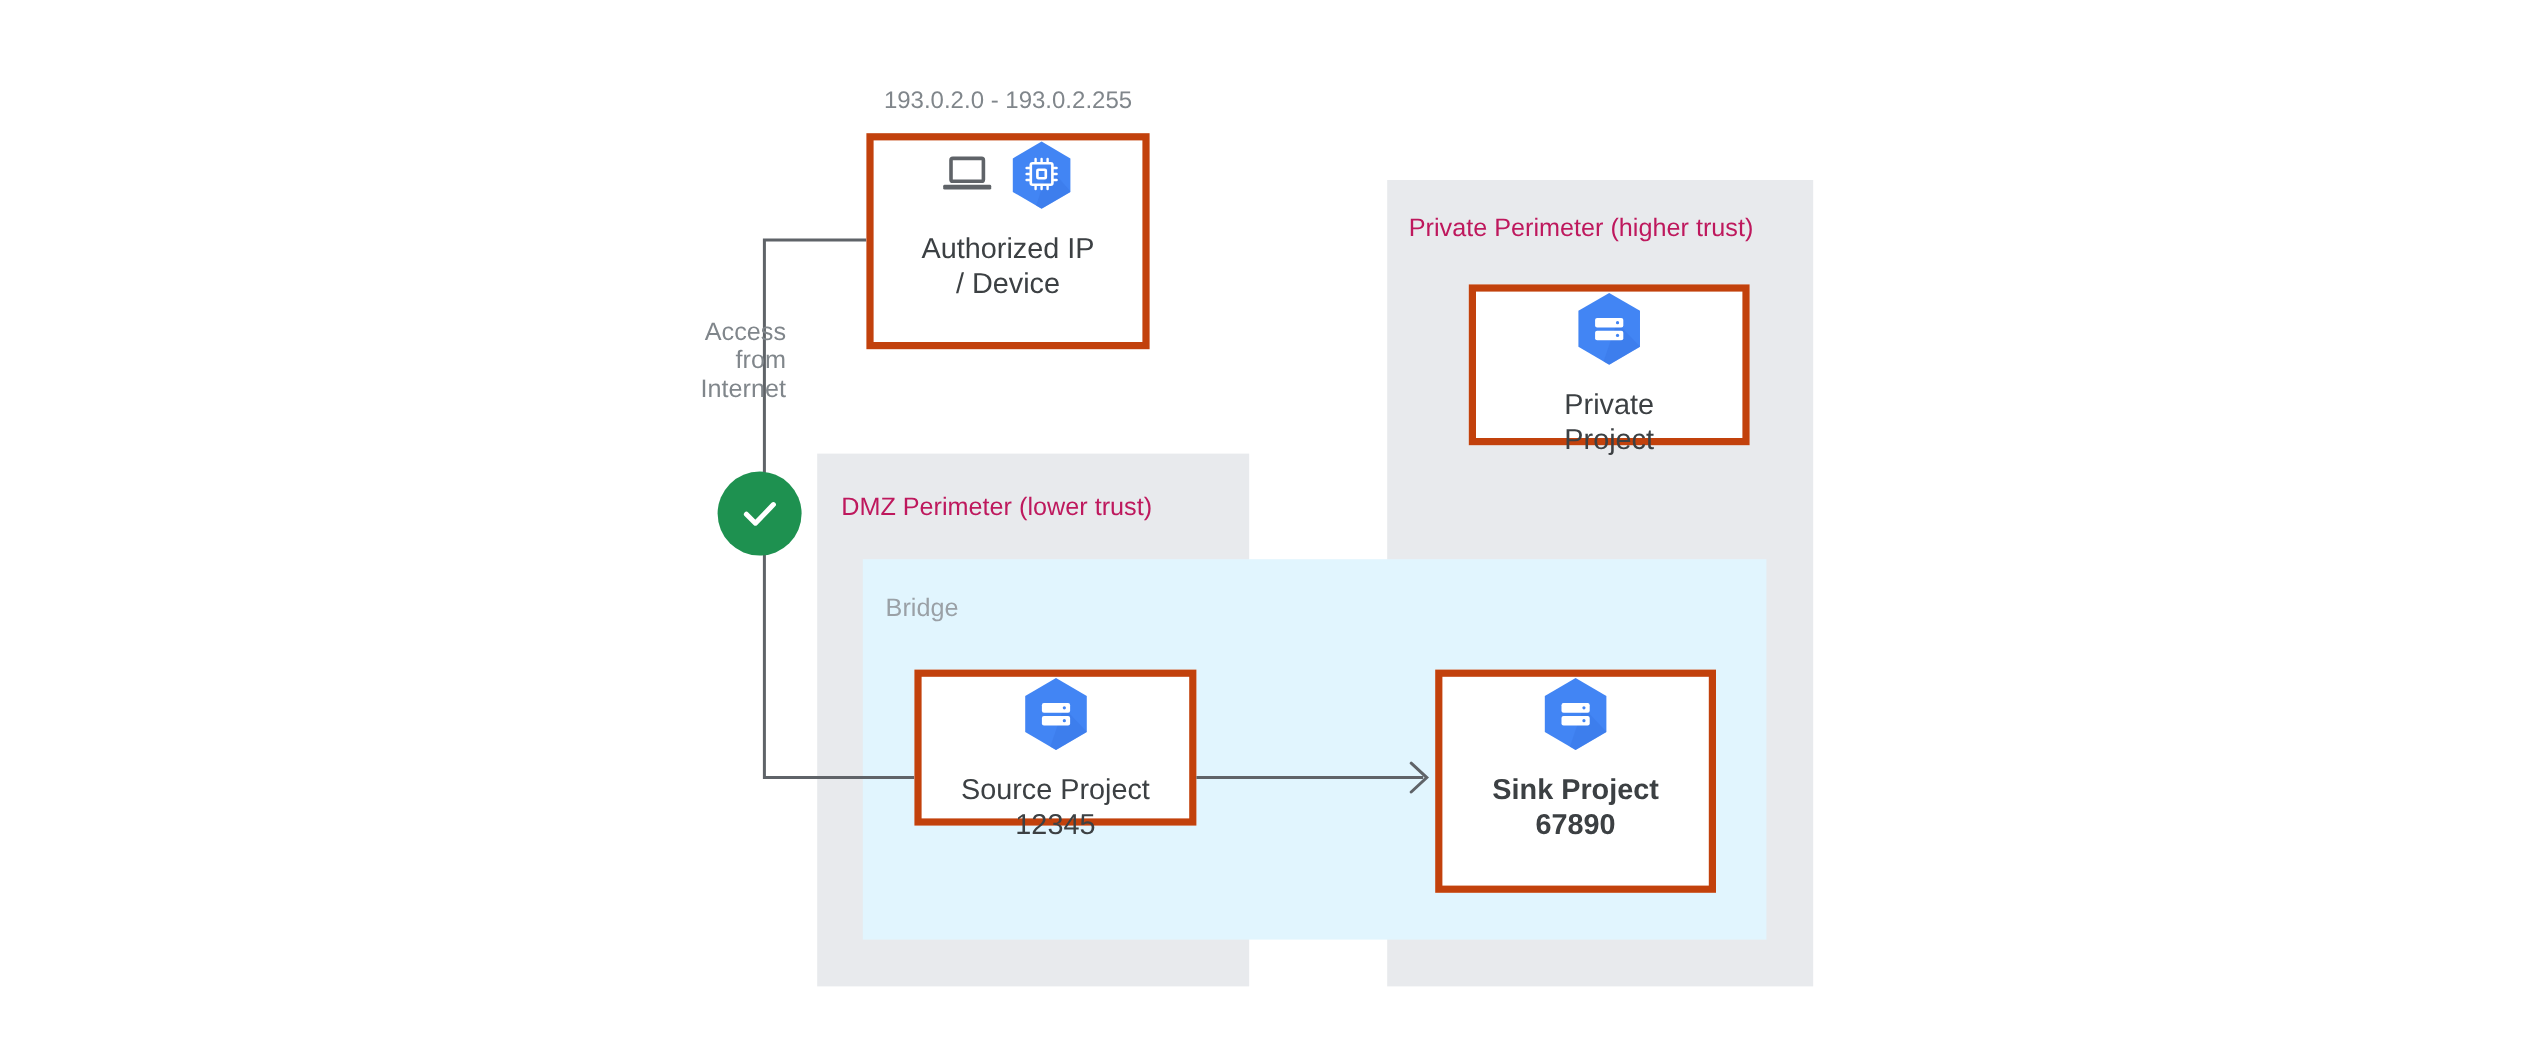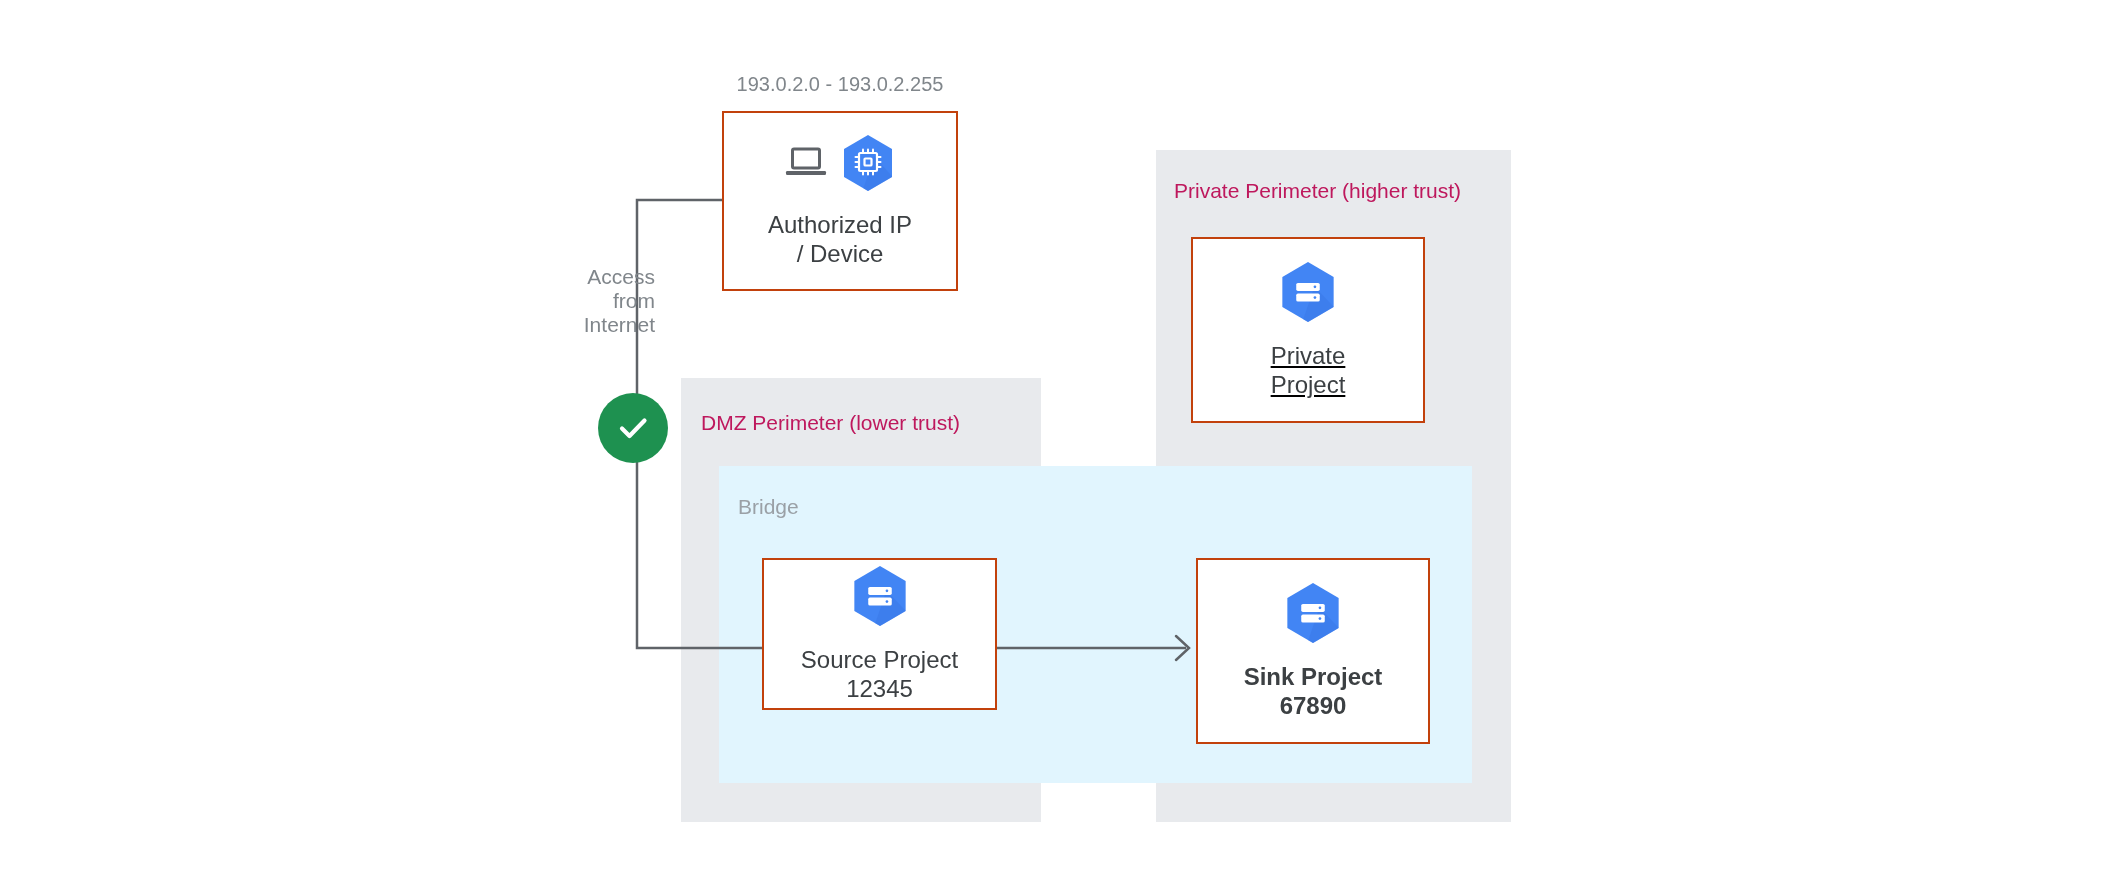--- a/index.html
+++ b/index.html
@@ -56,45 +56,45 @@
     font-size: 21px;
     line-height: 25px;
     white-space: nowrap;
     text-align: right;
   }
 
   
   .node {
     position: absolute;
     background: #ffffff;
-    border: 2px solid #c2410c;
+    border: 6px solid #c2410c;
     box-sizing: border-box;
     display: flex;
     flex-direction: column;
     align-items: center;
-    justify-content: center;
+    justify-content: flex-start;
   }
   .node-icons {
     display: flex;
     align-items: center;
     justify-content: center;
     gap: 14px;
     margin-bottom: 18px;
   }
   .node-label {
     color: #3c4043;
     font-size: 24px;
     line-height: 29px;
     text-align: center;
     white-space: pre-line;
   }
 
   #node-authorized { left: 722px;  top: 111px; width: 236px; height: 180px; }
-  #node-private    { left: 1191px; top: 237px; width: 234px; height: 186px; text-decoration: underline; }
-  #node-source     { left: 762px;  top: 558px; width: 235px; height: 152px; }
+  #node-private    { left: 1224px; top: 237px; width: 234px; height: 134px; }
+  #node-source     { left: 762px;  top: 558px; width: 235px; height: 130px; }
   #node-sink       { left: 1196px; top: 558px; width: 234px; height: 186px; font-weight: bold; }
 
   
   #ip-range {
     position: absolute;
     left: 722px;
     top: 72px;
     width: 236px;
     text-align: center;
     color: #80868b;

